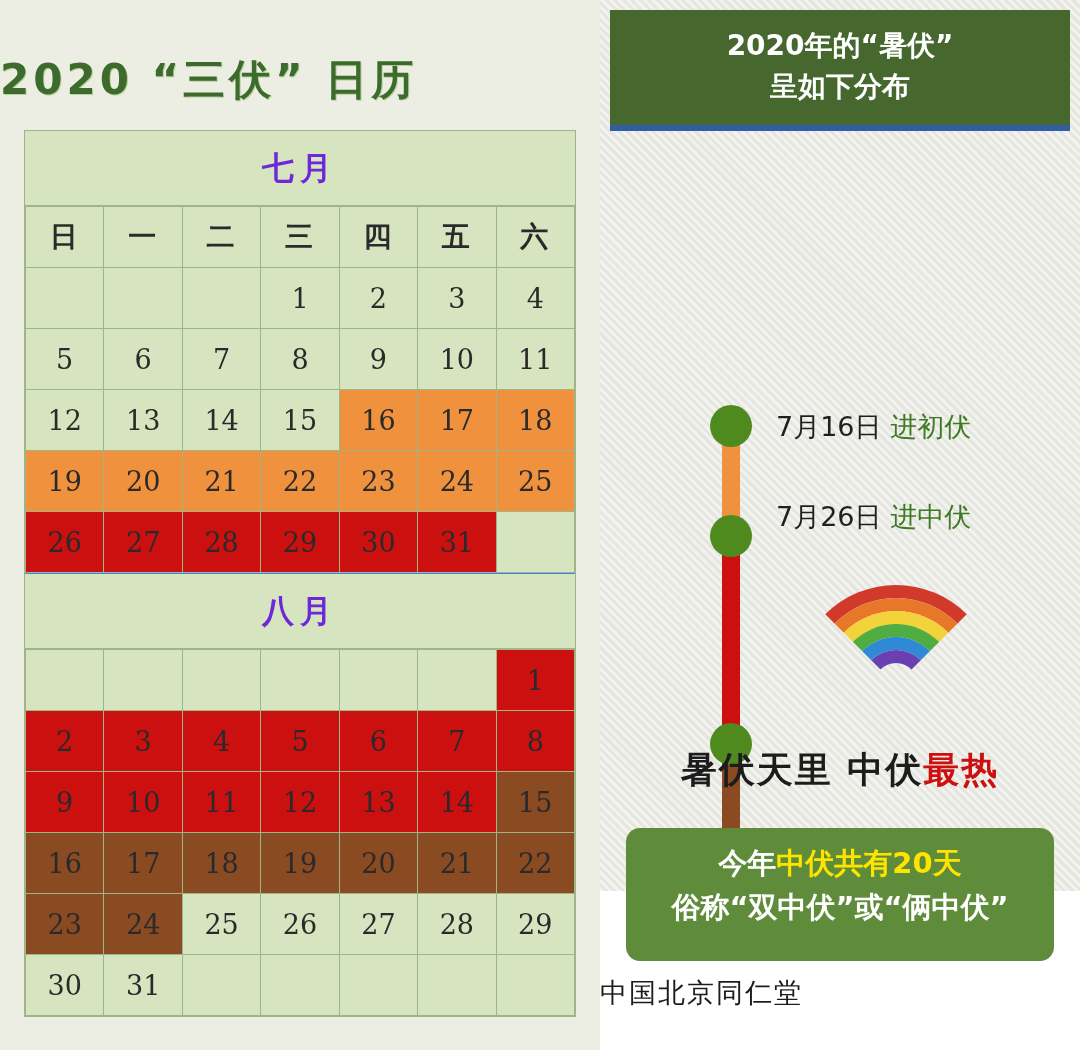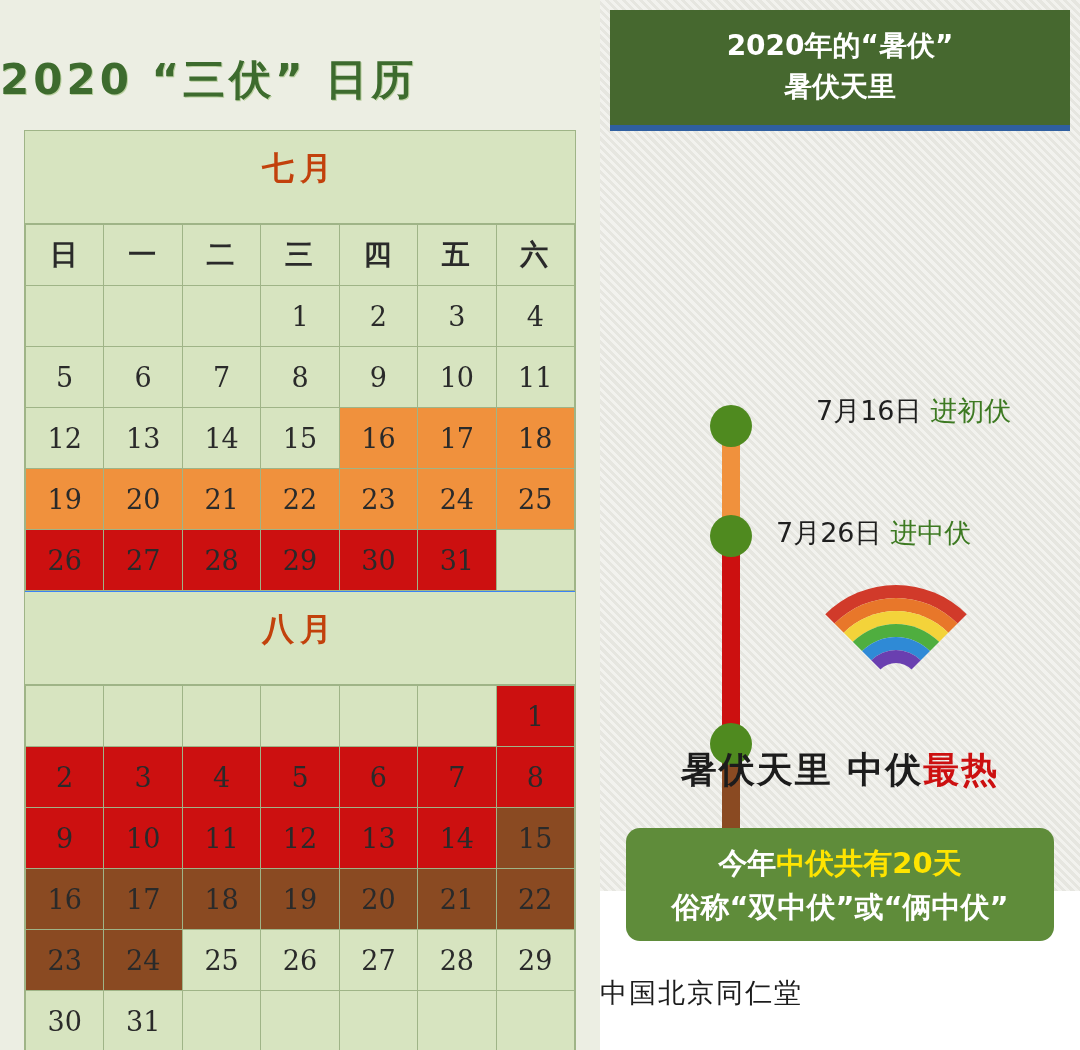--- a/index.html
+++ b/index.html
@@ -32,22 +32,22 @@
   }
   .cal-wrap {
     margin:0 24px;
     background:#d7e4c0;
     border:1px solid #9fb487;
   }
   .month-head {
     text-align:center;
     font-size:32px;
     font-weight:bold;
-    color:#c2410c;
-    padding:16px 0 32px 0;
+    color:#6d28d9;
+    padding:16px 0 14px 0;
     border-bottom:1px solid #9fb487;
     letter-spacing:6px;
     font-family:"DejaVu Serif", serif;
   }
   table.cal {
     width:100%;
     border-collapse:collapse;
     table-layout:fixed;
   }
   table.cal td, table.cal th {
@@ -153,21 +153,21 @@
 
   .greenbox {
     position:absolute;
     top:828px;
     left:26px;
     width:428px;
     background:#5f8c3a;
     border-radius:14px;
     color:#ffffff;
     text-align:center;
-    padding:14px 8px 12px 8px;
+    padding:14px 8px 32px 8px;
     font-size:29px;
     font-weight:bold;
     line-height:1.5;
     font-family:"DejaVu Sans", sans-serif;
   }
   .greenbox .yellow { color:#ffe400; }
 
   .footer {
     position:absolute;
     top:975px;
@@ -309,36 +309,36 @@
             </tr>
           </tbody>
       </table>
     </div>
   </div>
 
   <div class="right">
 
     <div class="banner">
       <div>2020年的“暑伏”</div>
-      <div>暑伏天里</div>
+      <div>呈如下分布</div>
     </div>
 
     <div class="timeline">
       <div class="tl-line tl-seg1"></div>
       <div class="tl-line tl-seg2"></div>
       <div class="tl-line tl-seg3"></div>
 
       <div class="tl-dot" style="top:218px;"></div>
-      <div class="tl-label" style="top:206px;margin-left:40px;">
+      <div class="tl-label" style="top:222px;">
         <span>7月16日</span>
         <span class="hl">进初伏</span>
       </div>
 
       <div class="tl-dot" style="top:328px;"></div>
-      <div class="tl-label" style="top:328px;">
+      <div class="tl-label" style="top:312px;">
         <span>7月26日</span>
         <span class="hl">进中伏</span>
       </div>
 
       <div class="tl-dot" style="top:536px;"></div>
 
       <div class="tl-dot" style="top:648px;"></div>
       <div class="tl-label" style="top:652px;">
         <span>8月25日</span>
         <span class="hl">出伏</span>

